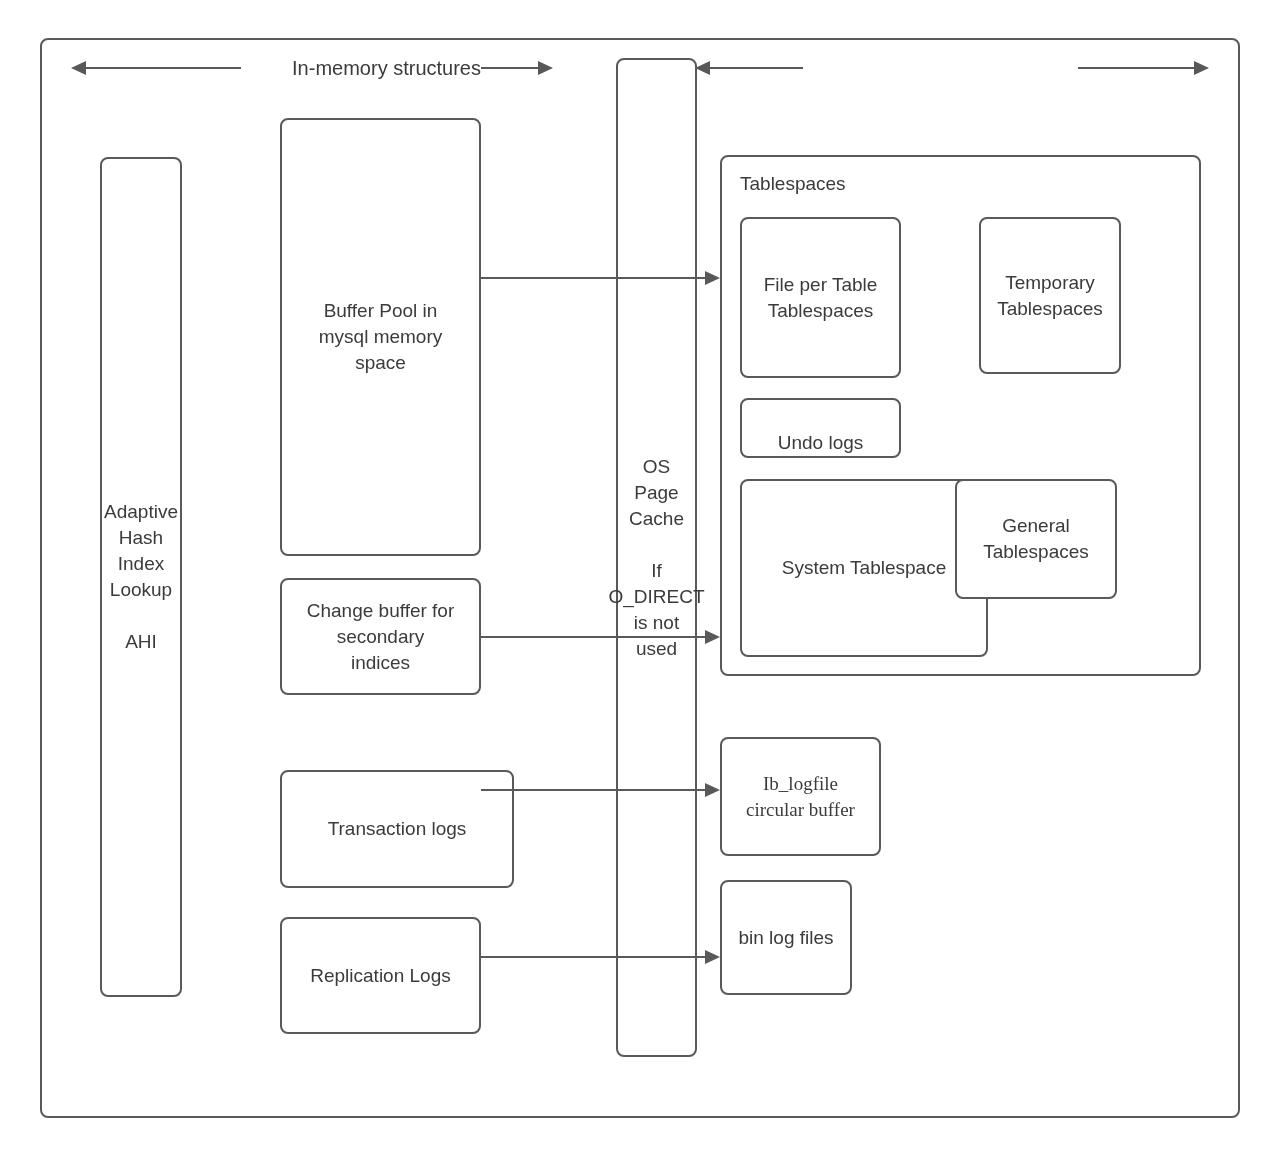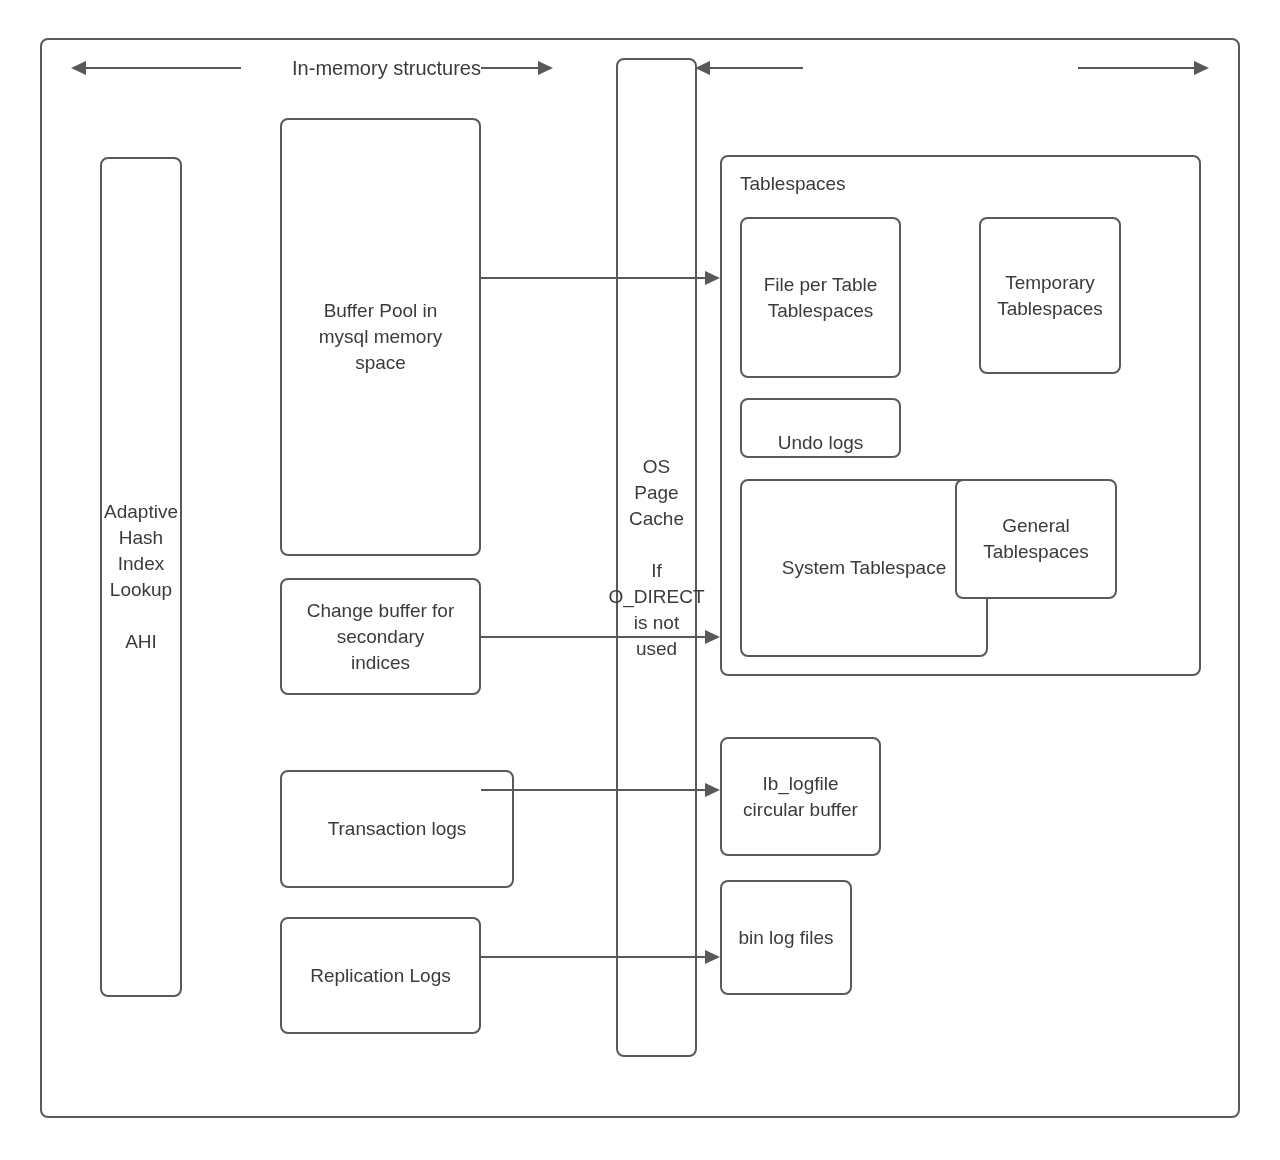--- a/index.html
+++ b/index.html
@@ -122,21 +122,21 @@
 
   <div class="node" style="left:740px;top:479px;width:248px;height:178px;">
     <span class="node-label">System Tablespace</span>
   </div>
 
   <div class="node" style="left:955px;top:479px;width:162px;height:120px;">
     <span class="node-label">General
 Tablespaces</span>
   </div>
 
-  <div class="node" style="left:720px;top:737px;width:161px;height:119px;">
+  <div class="node" style="left:720px;top:737px;width:161px;height:119px;font-family:Liberation Serif, serif;">
     <span class="node-label">Ib_logfile
 circular buffer</span>
   </div>
 
   <div class="node" style="left:720px;top:880px;width:132px;height:115px;">
     <span class="node-label">bin log files</span>
   </div>
 
   <div class="connector head-right" style="left:481px;top:277px;width:237px;"></div>
   <div class="connector head-right" style="left:481px;top:636px;width:237px;"></div>

